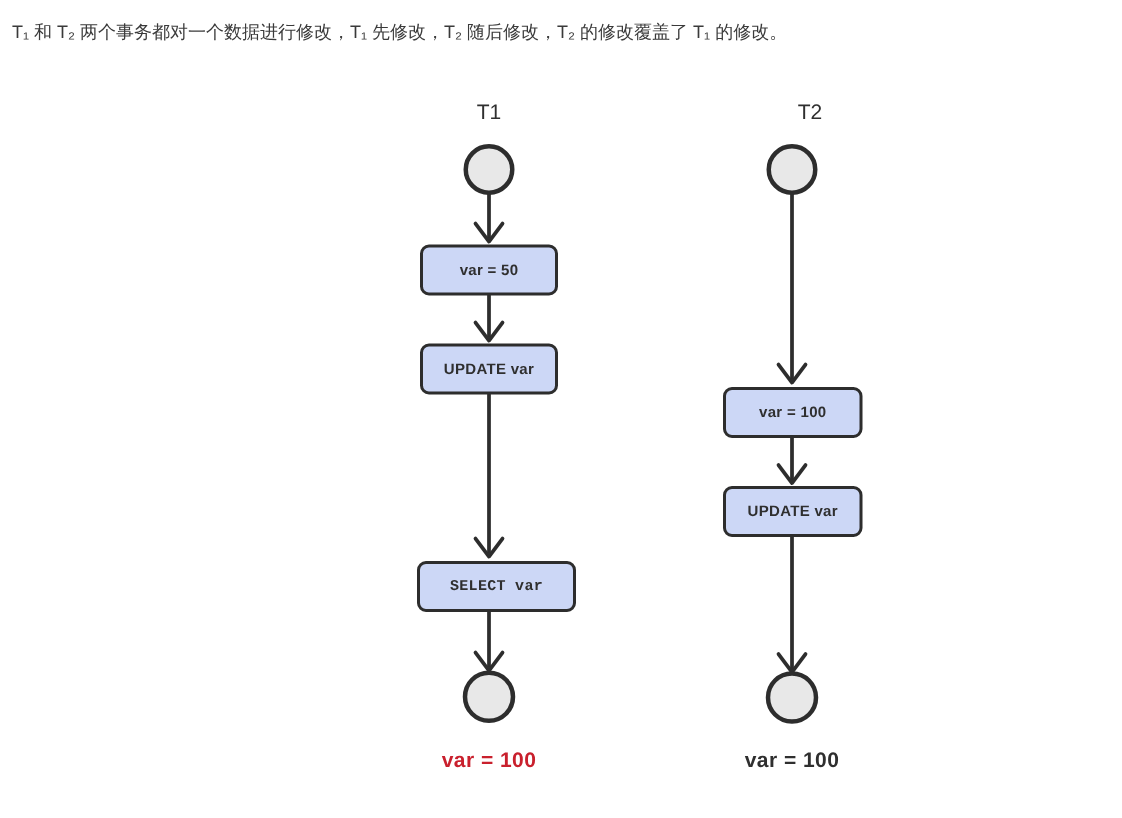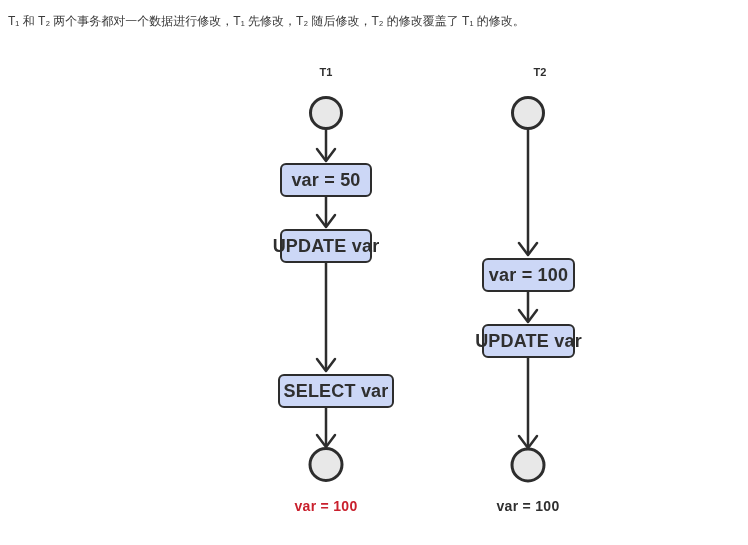--- a/index.html
+++ b/index.html
@@ -42,35 +42,35 @@
     fill: none;
   }
   .state-circle {
     fill: #e8e8e8;
     stroke: #2d2d2d;
     stroke-width: 3;
   }
   .lane-label {
     position: absolute;
     transform: translateX(-50%);
-    font-size: 11px;
-    font-weight: bold;
+    font-size: 14px;
+    font-weight: normal;
     color: #2f2f2f;
     white-space: nowrap;
   }
   .node {
     position: absolute;
     box-sizing: border-box;
     background: #ccd7f6;
     border: 2.5px solid #2d2d2d;
     border-radius: 6px;
     display: flex;
     align-items: center;
     justify-content: center;
-    font-size: 18px;
+    font-size: 10px;
     font-weight: bold;
     color: #2f2f2f;
     letter-spacing: 0.2px;
     white-space: nowrap;
   }
   .result {
     position: absolute;
     transform: translateX(-50%);
     font-size: 14px;
     font-weight: bold;
@@ -78,21 +78,21 @@
     letter-spacing: 0.3px;
     white-space: nowrap;
   }
   .result.red { color: #c9202d; }
 
   
   .t1-label   { left: 326px; top: 66px; }
   .t2-label   { left: 540px; top: 66px; }
   .t1-box-1   { left: 280px; top: 163px; width: 92px; height: 34px; }
   .t1-box-2   { left: 280px; top: 229px; width: 92px; height: 34px; }
-  .t1-box-3   { left: 278px; top: 374px; width: 116px; height: 34px; }
+  .t1-box-3   { left: 278px; top: 374px; width: 106px; height: 34px; font-family: Liberation Mono, monospace; }
   .t2-box-1   { left: 482px; top: 258px; width: 93px; height: 34px; }
   .t2-box-2   { left: 482px; top: 324px; width: 93px; height: 34px; }
   .t1-result  { left: 326px; top: 498px; }
   .t2-result  { left: 528px; top: 498px; }
 </style>
 </head>
 <body>
 
 <p class="caption">T₁ 和 T₂ 两个事务都对一个数据进行修改，T₁ 先修改，T₂ 随后修改，T₂ 的修改覆盖了 T₁ 的修改。</p>
 

